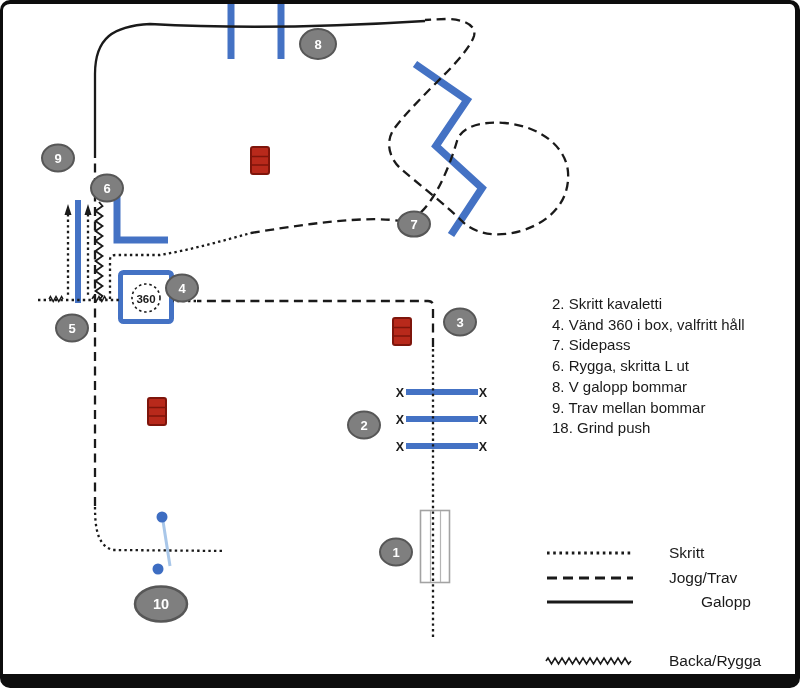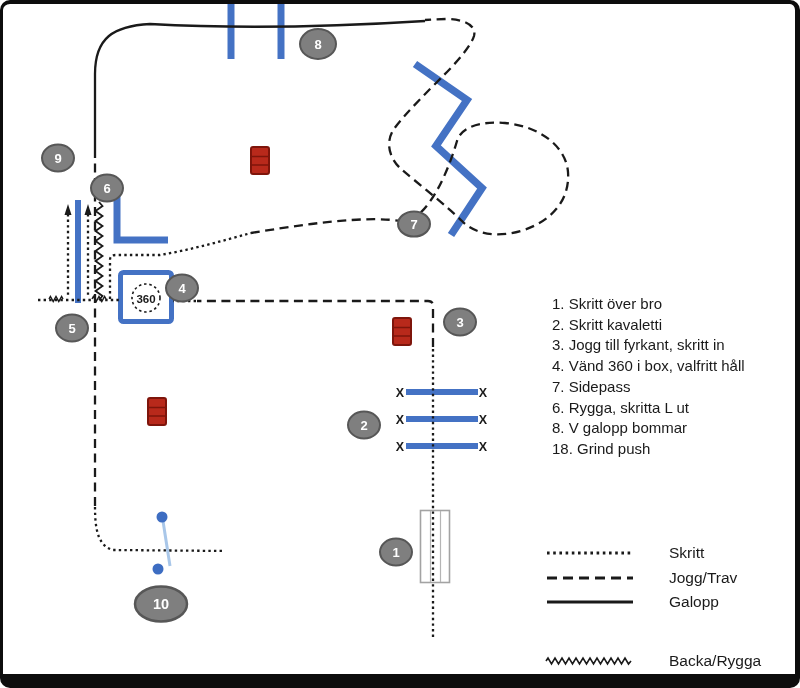--- a/index.html
+++ b/index.html
@@ -16,21 +16,21 @@
   svg.course{position:absolute;left:0;top:0;z-index:10;}
   .steps{
     position:absolute;left:552px;top:294px;z-index:20;
     font-size:15px;line-height:20.7px;white-space:nowrap;
   }
   .steps span{display:block;}
   .legend-row{
     position:absolute;left:545px;height:18px;display:flex;align-items:center;z-index:20;
   }
   .legend-row .lbl{margin-left:34px;font-size:15.5px;white-space:nowrap;}
-  .lg-skritt{top:544px;justify-content:center;} .lg-jogg{top:569px;} .lg-galopp{top:593px;} .lg-backa{top:617px;margin-top:35px;}
+  .lg-skritt{top:544px;justify-content:center;} .lg-jogg{top:569px;} .lg-galopp{top:593px;gap:32px;} .lg-backa{top:617px;margin-top:35px;}
 </style>
 </head>
 <body>
 
 <div id="app">
 
   <svg class="course" width="800" height="688" viewBox="0 0 800 688">
 
     <g>
       <path d="M231,3 L231,59" stroke="#4472C4" stroke-width="7"></path>
@@ -167,27 +167,26 @@
         <text x="58" y="162.5" fill="#fff">9</text>
       </g>
       <g>
         <ellipse cx="161" cy="604" rx="26" ry="17.5" fill="#7F7F7F" stroke="#575757" stroke-width="2.5"></ellipse>
         <text x="161" y="609" font-size="14.5" fill="#fff">10</text>
       </g>
     </g>
   </svg>
 
   <div class="steps">
-    <span>1. Skritt över bro</span>
     <span>2. Skritt kavaletti</span>
-    <span>3. Jogg till fyrkant, skritt in</span>
     <span>4. Vänd 360 i box, valfritt håll</span>
     <span>7. Sidepass</span>
     <span>6. Rygga, skritta L ut</span>
     <span>8. V galopp bommar</span>
+    <span>9. Trav mellan bommar</span>
     <span>18. Grind push</span>
   </div>
 
   <div class="legend-row lg-skritt">
     <svg width="90" height="14">
       <path d="M2,7 L88,7" stroke="#1a1a1a" stroke-width="3.2" stroke-dasharray="2.6 3.6" fill="none"></path>
     </svg>
     <span class="lbl">Skritt</span>
   </div>
   <div class="legend-row lg-jogg">

